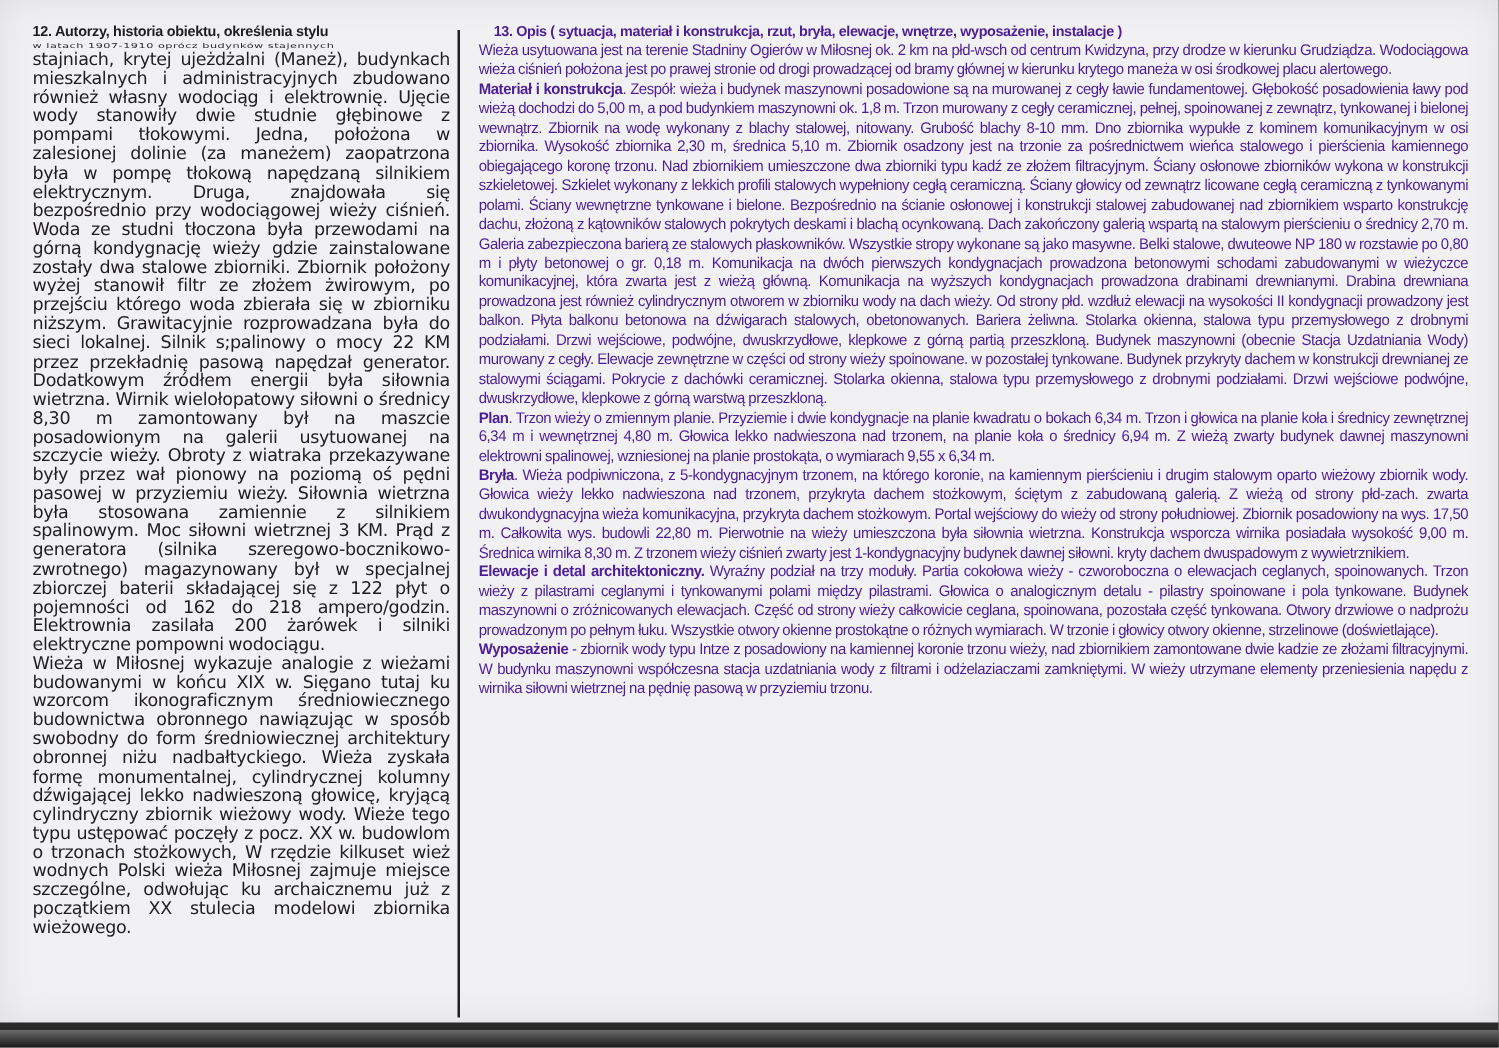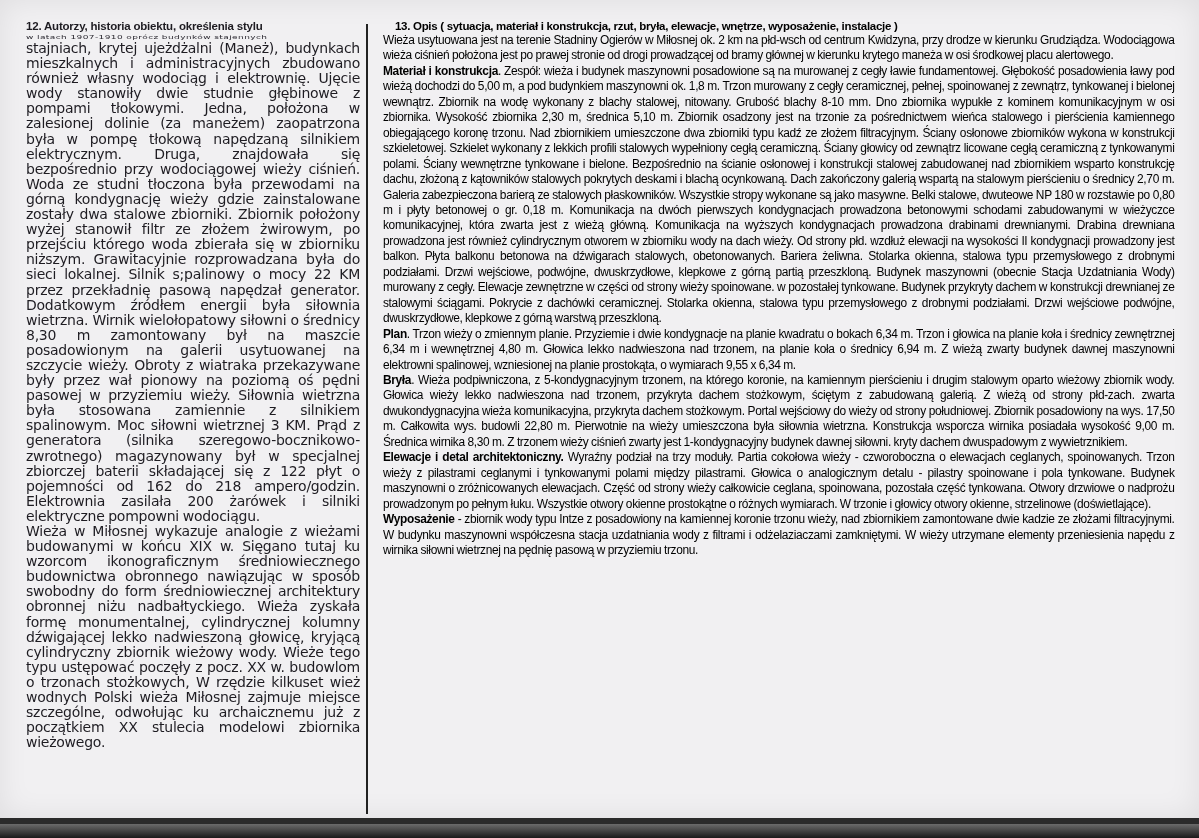--- a/index.html
+++ b/index.html
@@ -22,21 +22,21 @@
     background:linear-gradient(#6a6a6a, #1a1a1a);
   }
   .col-left {
     position:absolute; left:26px; top:20px; width:334px;
     font-family:"DejaVu Sans", sans-serif;
     color:#1e1c22;
   }
   .col-right {
     position:absolute; left:383px; top:20px; width:792px;
     font-family:"Liberation Sans", sans-serif;
-    color:#000000;
+    color:#4c1d95;
   }
   .divider {
     position:absolute; left:366px; top:24px; width:2px; height:790px;
     background:#222;
   }
   .sec-title-left {
     font-family:"Liberation Sans", sans-serif;
     font-weight:bold; font-size:11.5px; letter-spacing:-0.2px;
     margin:0 0 2px 0; white-space:nowrap;
   }

